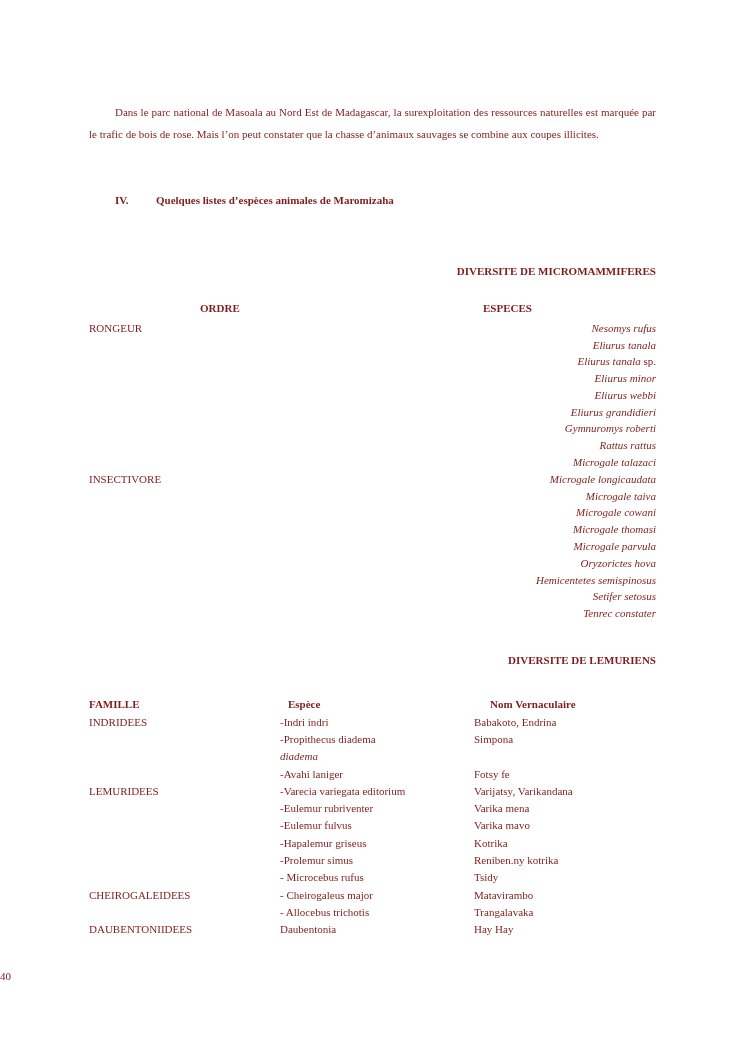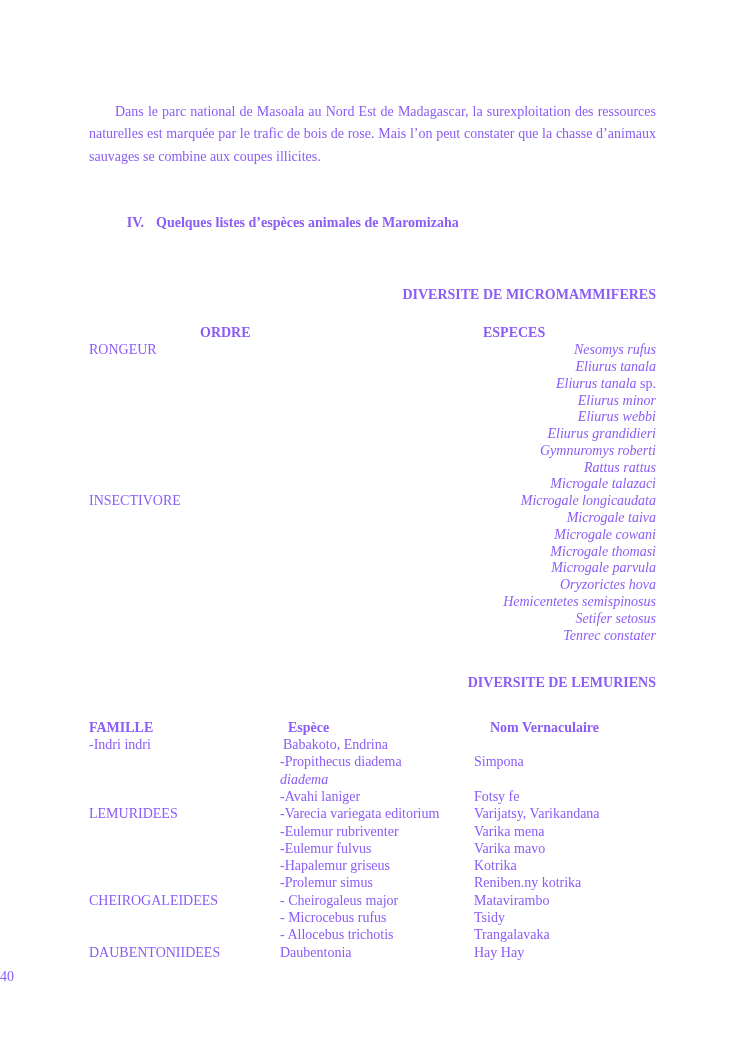--- a/index.html
+++ b/index.html
@@ -1,42 +1,42 @@
 <!DOCTYPE html>
 <html><head>
 <meta charset="utf-8">
 <style>
   html, body { margin: 0; padding: 0; background: #ffffff; }
   .page {
     position: relative;
     width: 745px;
     height: 1053px;
     background: #ffffff;
-    color: #8b5cf6;
+    color: #7f1d1d;
     font-family: "Liberation Serif", "DejaVu Serif", serif;
-    font-size: 14px;
+    font-size: 11px;
     box-sizing: border-box;
     padding: 0 89px;
     overflow: hidden;
   }
   .intro-para {
     margin: 0;
     padding-top: 101px;
     text-align: justify;
     text-indent: 26px;
     line-height: 22.4px;
   }
   .heading-row {
     margin-top: 46px;
     margin-left: 26px;
     font-weight: bold;
     display: flex;
     line-height: 17.3px;
   }
-  .heading-num { width: 41px; text-align: center; }
+  .heading-num { width: 41px; }
   .section-title {
     font-weight: bold;
     line-height: 17.3px;
   }
   .section-title.s1 { margin-top: 54px; text-align: right; }
   .section-title.s2 { margin-top: 30px; text-align: right; }
   .t1-head {
     position: relative;
     height: 17.3px;
     margin-top: 22px;
@@ -168,20 +168,21 @@
   <div class="section-title s2">DIVERSITE DE LEMURIENS</div>
 
   <div class="t2-head">
     <span class="t2-col1">FAMILLE</span>
     <span class="t2-col2">Espèce</span>
     <span class="t2-col3">Nom Vernaculaire</span>
   </div>
 
   <div class="t2-body">
       <div class="t2-row">
+        <span class="t2-col1">INDRIDEES</span>
         <span class="t2-col2">-Indri indri</span>
         <span class="t2-col3">Babakoto, Endrina</span>
       </div>
       <div class="t2-row">
         <span class="t2-col1"></span>
         <span class="t2-col2">-Propithecus diadema</span>
         <span class="t2-col3">Simpona</span>
       </div>
       <div class="t2-row">
         <span class="t2-col1"></span>
@@ -212,31 +213,31 @@
         <span class="t2-col1"></span>
         <span class="t2-col2">-Hapalemur griseus</span>
         <span class="t2-col3">Kotrika</span>
       </div>
       <div class="t2-row">
         <span class="t2-col1"></span>
         <span class="t2-col2">-Prolemur simus</span>
         <span class="t2-col3">Reniben.ny kotrika</span>
       </div>
       <div class="t2-row">
+        <span class="t2-col1"></span>
+        <span class="t2-col2">- Microcebus rufus</span>
+        <span class="t2-col3">Tsidy</span>
+      </div>
+      <div class="t2-row">
         <span class="t2-col1">CHEIROGALEIDEES</span>
         <span class="t2-col2">- Cheirogaleus major</span>
         <span class="t2-col3">Matavirambo</span>
       </div>
       <div class="t2-row">
         <span class="t2-col1"></span>
-        <span class="t2-col2">- Microcebus rufus</span>
-        <span class="t2-col3">Tsidy</span>
-      </div>
-      <div class="t2-row">
-        <span class="t2-col1"></span>
         <span class="t2-col2">- Allocebus trichotis</span>
         <span class="t2-col3">Trangalavaka</span>
       </div>
       <div class="t2-row">
         <span class="t2-col1">DAUBENTONIIDEES</span>
         <span class="t2-col2">Daubentonia</span>
         <span class="t2-col3">Hay Hay</span>
       </div>
     </div>
 

